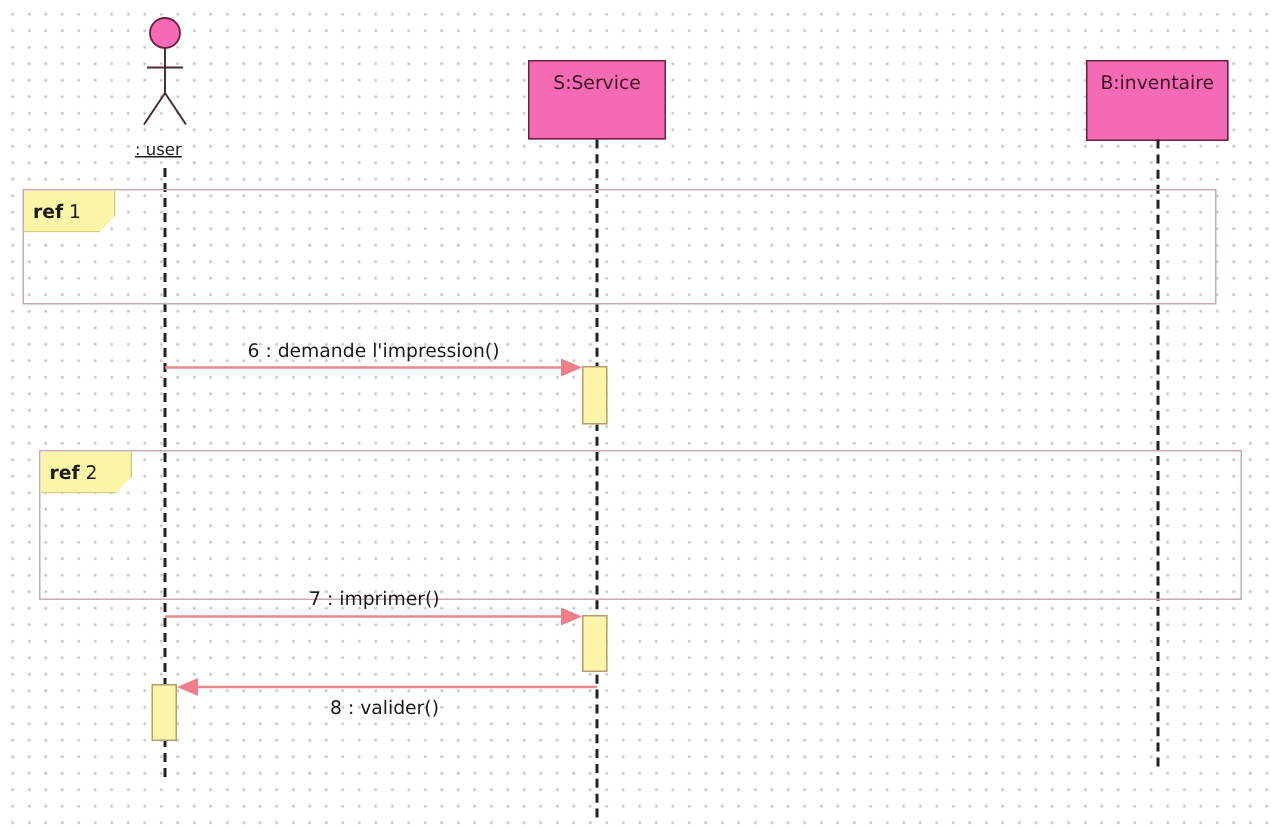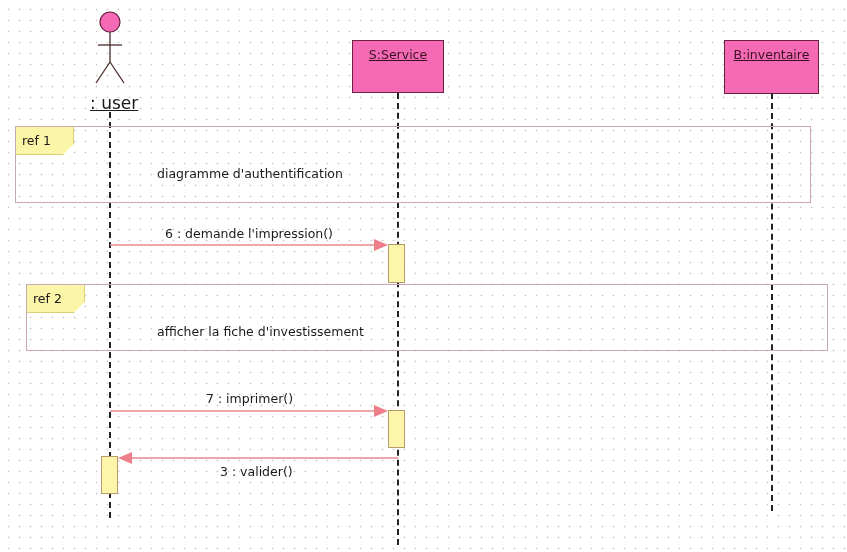--- a/index.html
+++ b/index.html
@@ -11,33 +11,33 @@
     background-position: 3px 4px;
     font-family: "DejaVu Sans", sans-serif;
     font-size: 12px; color: #1a1a1a;
   }
   .abs { position: absolute; }
   .lifeline { position: absolute; width: 0; border-left: 2px dashed #222; }
   .obj-box {
     position: absolute; background: #f46ab4; border: 1.5px solid #6b2040;
     box-sizing: border-box; text-align: center;
   }
-  .obj-label { display: inline-block; margin-top: 6px; text-decoration: underline; color: #3a1022; font-size: 12.5px; }
+  .obj-label { display: inline-block; margin-top: 6px; color: #3a1022; font-size: 12.5px; }
   .ref-frame { position: absolute; border: 1.5px solid #c9a9b2; box-sizing: border-box; }
   .ref-tag {
     position: absolute; left: 0; top: 0; height: 27px;
     background: #fbf5a8; border-right: 1px solid #d8cd78; border-bottom: 1px solid #d8cd78;
     padding: 0 22px 0 6px; line-height: 27px; font-size: 12.5px;
     clip-path: polygon(0 0, 100% 0, 100% 60%, calc(100% - 11px) 100%, 0 100%);
   }
-  .ref-tag b { font-weight: normal; }
+  .ref-tag b { font-weight: bold; }
   .ref-text { position: absolute; font-size: 12.5px; }
   .activation { position: absolute; background: #fdf5a9; border: 1px solid #b89c6c; box-sizing: border-box; }
   .msg-label { position: absolute; font-size: 12.5px; white-space: nowrap; }
-  .user-label { position: absolute; text-decoration: underline; font-size: 17px; }
+  .user-label { position: absolute; text-decoration: underline; font-size: 11px; }
 </style>
 </head>
 <body>
 
 <svg class="abs" style="left:88px;top:8px" width="46" height="80">
   <circle cx="22" cy="14" r="10" fill="#f46ab4" stroke="#6b2040" stroke-width="1.2"></circle>
   <line x1="22" y1="24" x2="22" y2="54" stroke="#4a2a2a" stroke-width="1.3"></line>
   <line x1="10" y1="37" x2="34" y2="37" stroke="#4a2a2a" stroke-width="1.3"></line>
   <line x1="22" y1="54" x2="8" y2="75" stroke="#4a2a2a" stroke-width="1.3"></line>
   <line x1="22" y1="54" x2="36" y2="75" stroke="#4a2a2a" stroke-width="1.3"></line>
@@ -53,43 +53,41 @@
 
 <div class="lifeline" style="left:109px;top:112px;height:406px"></div>
 <div class="lifeline" style="left:397px;top:93px;height:452px"></div>
 <div class="lifeline" style="left:771px;top:93px;height:418px"></div>
 
 <div class="ref-frame" style="left:15px;top:126px;width:796px;height:77px">
   <div class="ref-tag">
     <b>ref</b>
     <span>1</span>
   </div>
-  <span class="ref-text" style="left:141px;top:39px">diagramme d'authentification</span>
 </div>
 
 <span class="msg-label" style="left:165px;top:226px">6 : demande l'impression()</span>
 <svg class="abs" style="left:110px;top:238px" width="280" height="14">
   <line x1="0" y1="7" x2="266" y2="7" stroke="#e8888e" stroke-width="1.6"></line>
   <polygon points="264,1 278,7 264,13" fill="#ee7f8a"></polygon>
 </svg>
 <div class="activation" style="left:388px;top:244px;width:17px;height:39px"></div>
 
-<div class="ref-frame" style="left:26px;top:284px;width:802px;height:67px">
+<div class="ref-frame" style="left:26px;top:300px;width:802px;height:100px">
   <div class="ref-tag">
     <b>ref</b>
     <span>2</span>
   </div>
-  <span class="ref-text" style="left:130px;top:39px">afficher la fiche d'investissement</span>
 </div>
 
 <span class="msg-label" style="left:206px;top:391px">7 : imprimer()</span>
 <svg class="abs" style="left:110px;top:404px" width="280" height="14">
   <line x1="0" y1="7" x2="266" y2="7" stroke="#e8888e" stroke-width="1.6"></line>
   <polygon points="264,1 278,7 264,13" fill="#ee7f8a"></polygon>
 </svg>
 <div class="activation" style="left:388px;top:410px;width:17px;height:38px"></div>
 
 <svg class="abs" style="left:118px;top:451px" width="282" height="14">
   <line x1="12" y1="7" x2="280" y2="7" stroke="#e8888e" stroke-width="1.6"></line>
   <polygon points="14,1 0,7 14,13" fill="#ee7f8a"></polygon>
 </svg>
-<span class="msg-label" style="left:220px;top:464px">3 : valider()</span>
+<span class="msg-label" style="left:220px;top:464px">8 : valider()</span>
 <div class="activation" style="left:101px;top:456px;width:17px;height:38px"></div>
 
 </body></html>

